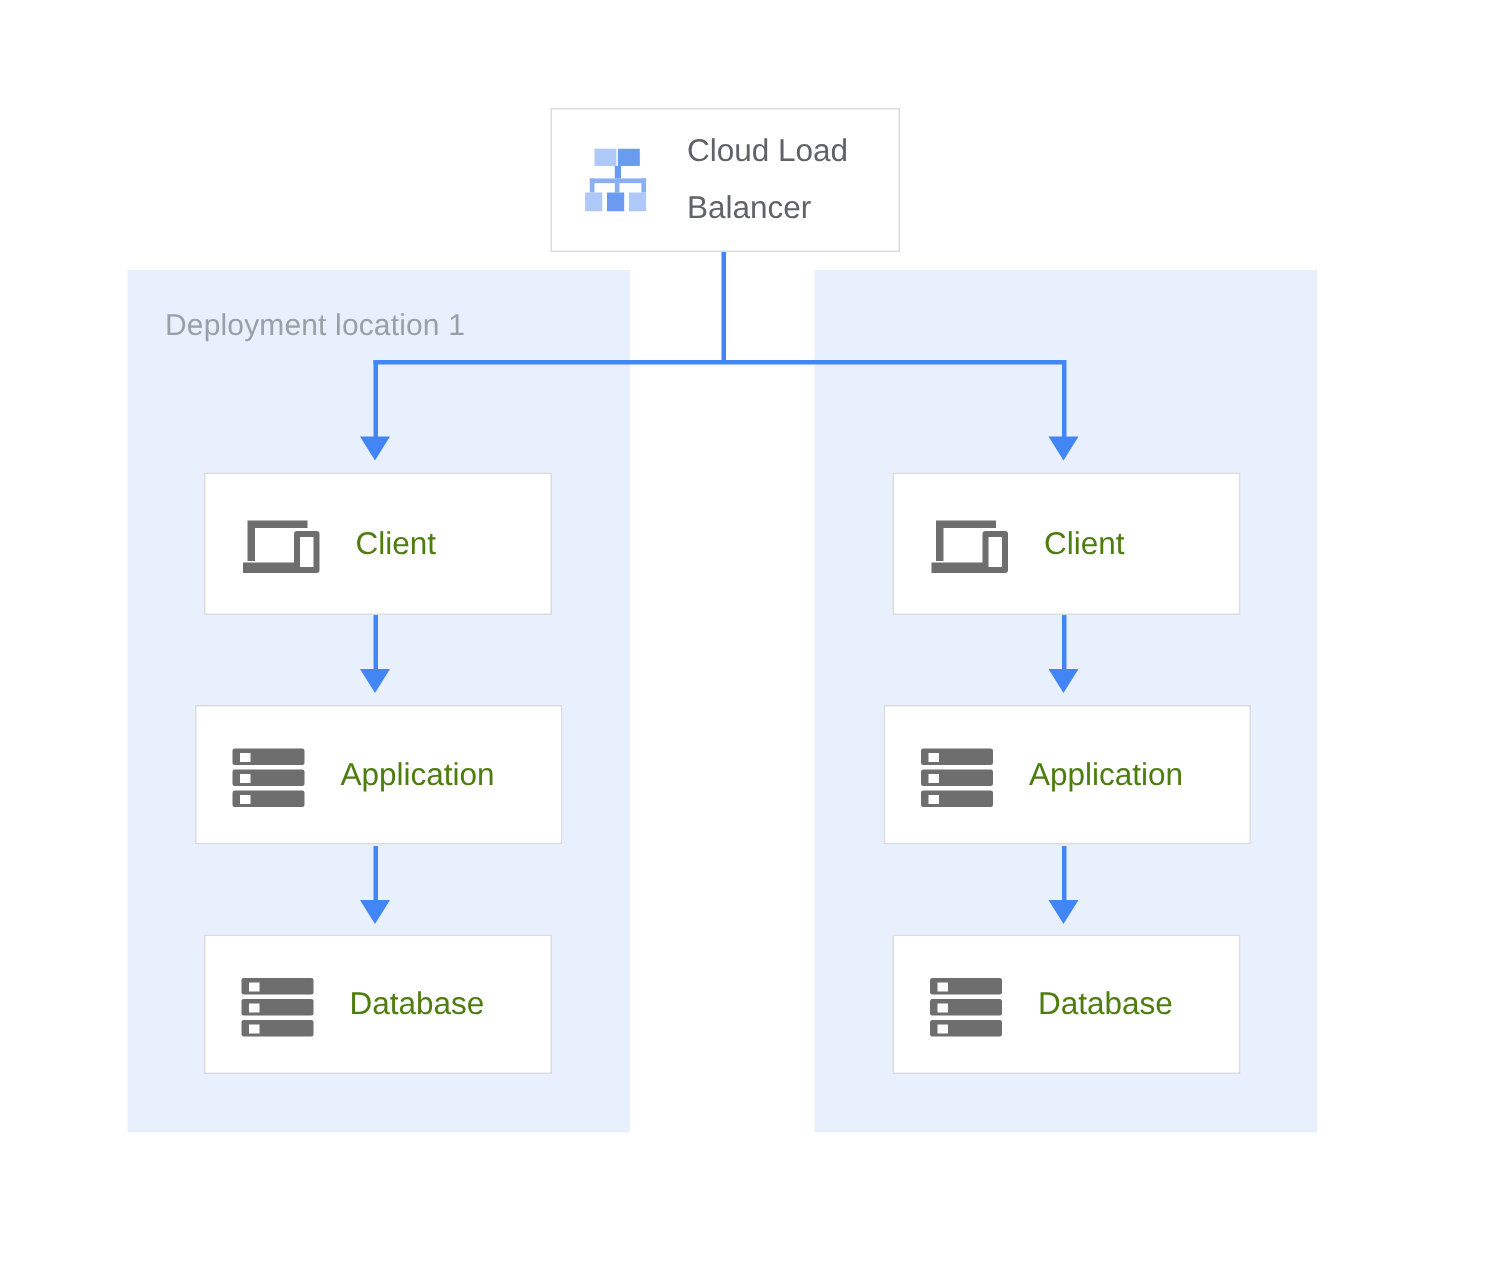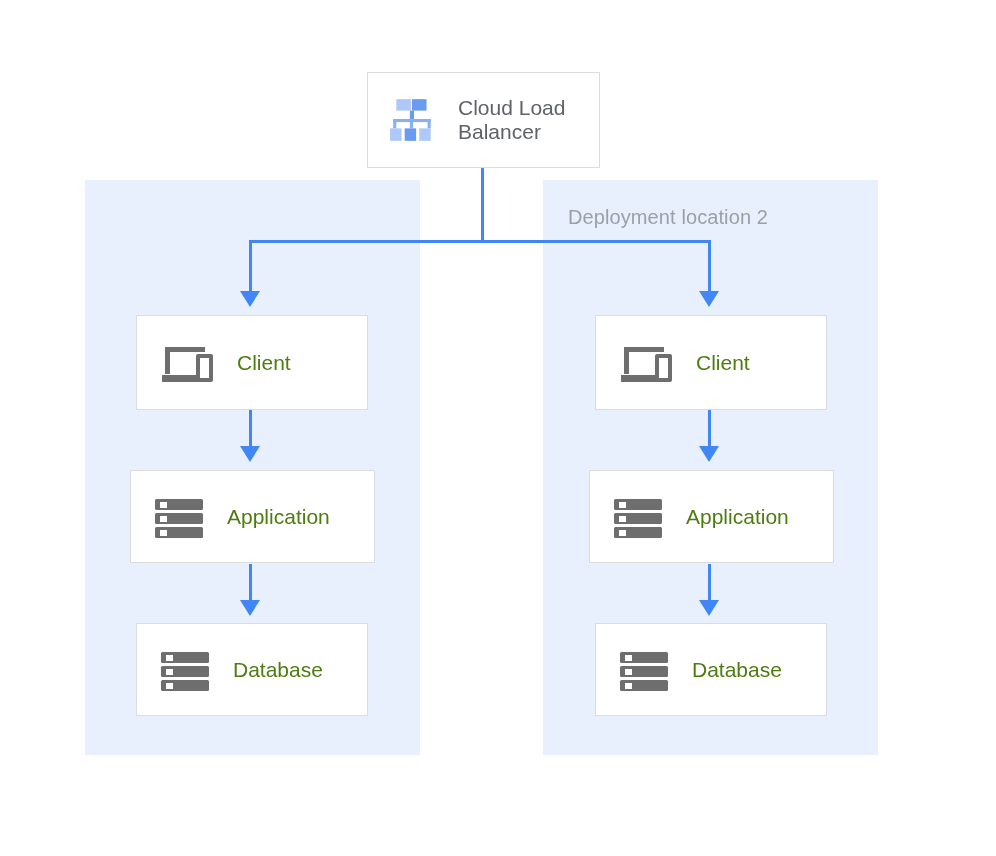--- a/index.html
+++ b/index.html
@@ -57,21 +57,21 @@
     left: 367px;
     top: 72px;
     width: 233px;
     height: 96px;
     align-items: center;
   }
   #lb-box .icon-wrap { margin-left: 20px; }
   #lb-box .node-label {
     color: #5f6368;
     font-size: 21px;
-    line-height: 24px;
+    line-height: 38px;
     margin-left: 20px;
     white-space: normal;
     width: 120px;
   }
 
   .svc-box .icon-wrap { margin-left: 22px; }
   .svc-box .node-label { margin-left: 20px; }
 
   
   .line-v, .line-h {
@@ -90,21 +90,21 @@
   }
 </style>
 </head>
 <body>
 
 <div id="canvas">
 
   <div class="zone" style="left:85px; top:180px; width:335px; height:575px;"></div>
   <div class="zone" style="left:543px; top:180px; width:335px; height:575px;"></div>
 
-  <div class="zone-label" style="left:568px; top:206px;">Deployment location 2</div>
+  <div class="zone-label" style="left:110px; top:206px;">Deployment location 1</div>
 
   <div class="line-v" style="left:481px; top:168px; height:74px;"></div>
 
   <div class="line-h" style="left:249px; top:240px; width:461px;"></div>
 
   <div class="line-v" style="left:249px; top:240px; height:53px;"></div>
   <div class="arrow-down" style="left:240px; top:291px;"></div>
 
   <div class="line-v" style="left:708px; top:240px; height:53px;"></div>
   <div class="arrow-down" style="left:699px; top:291px;"></div>

